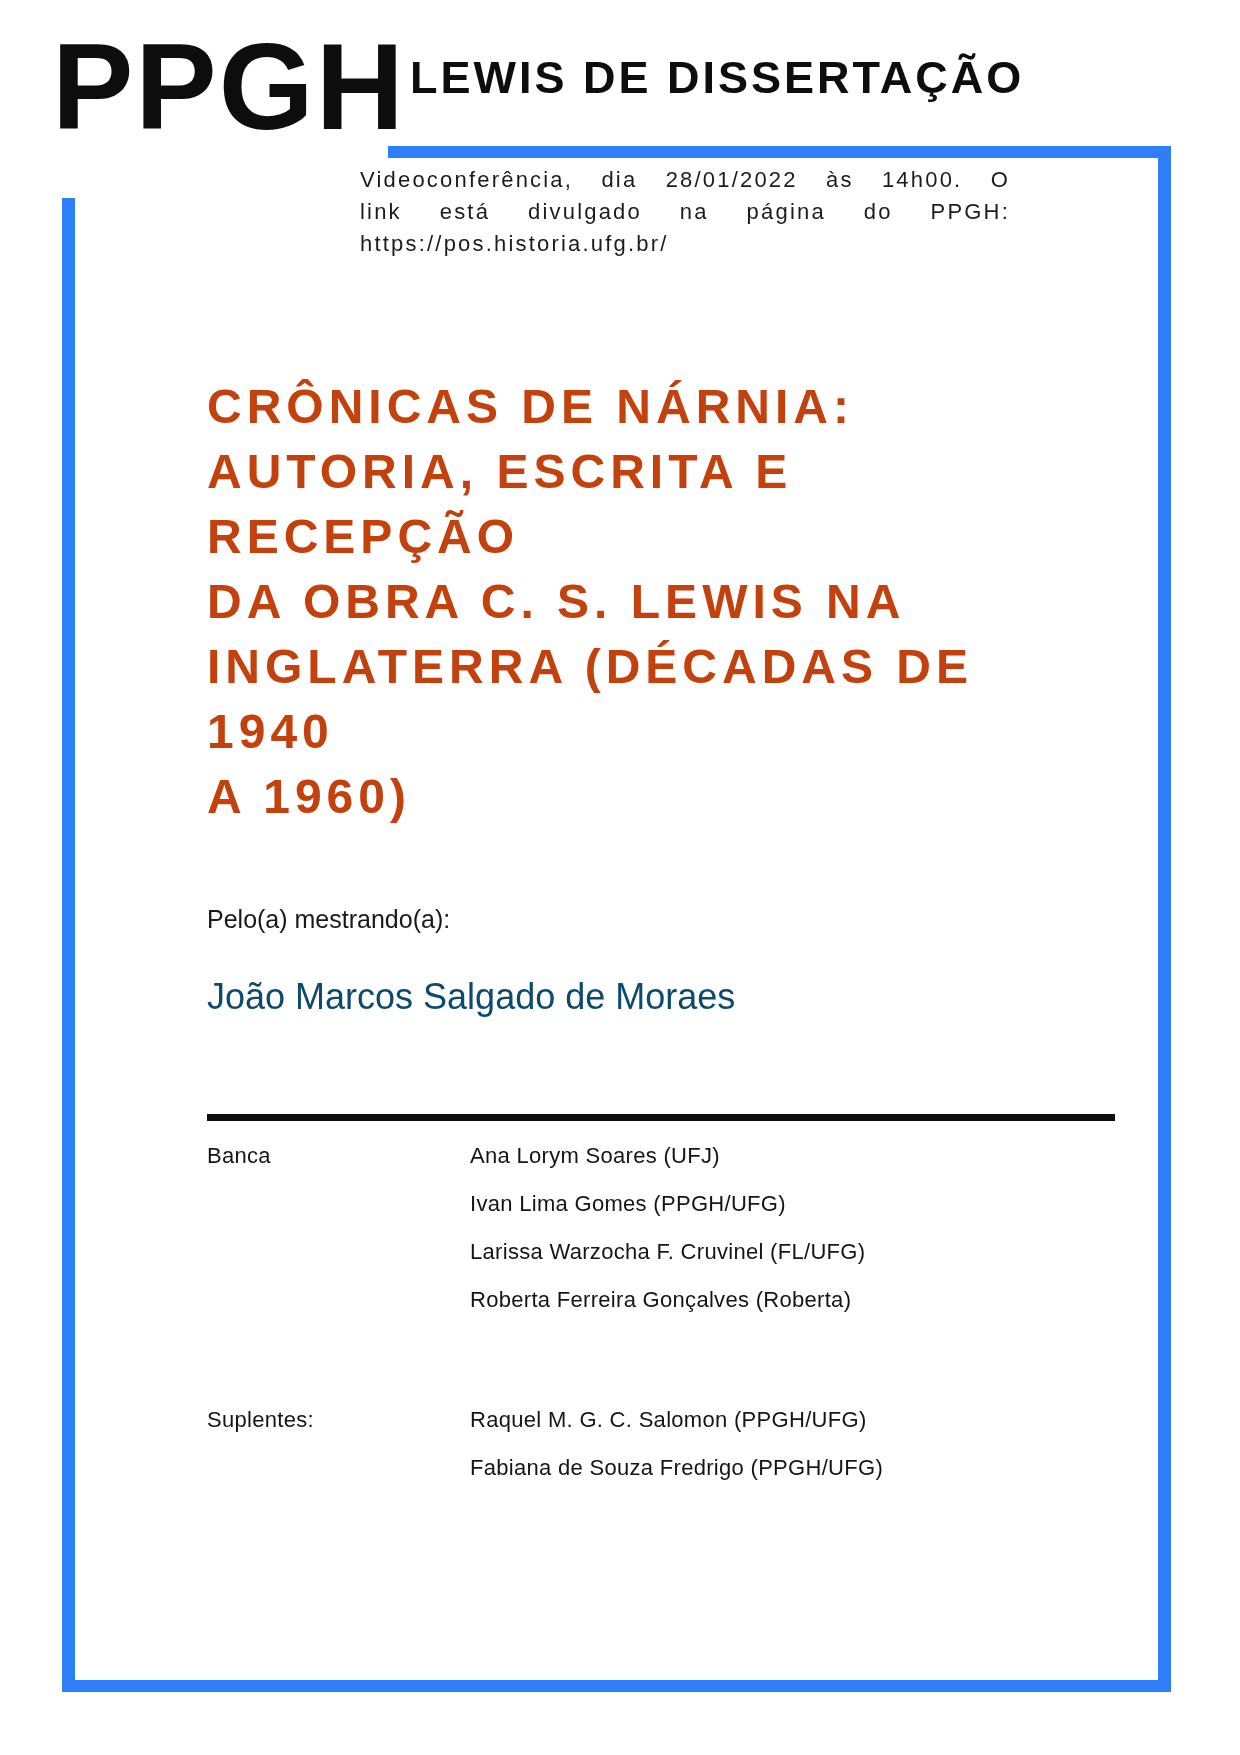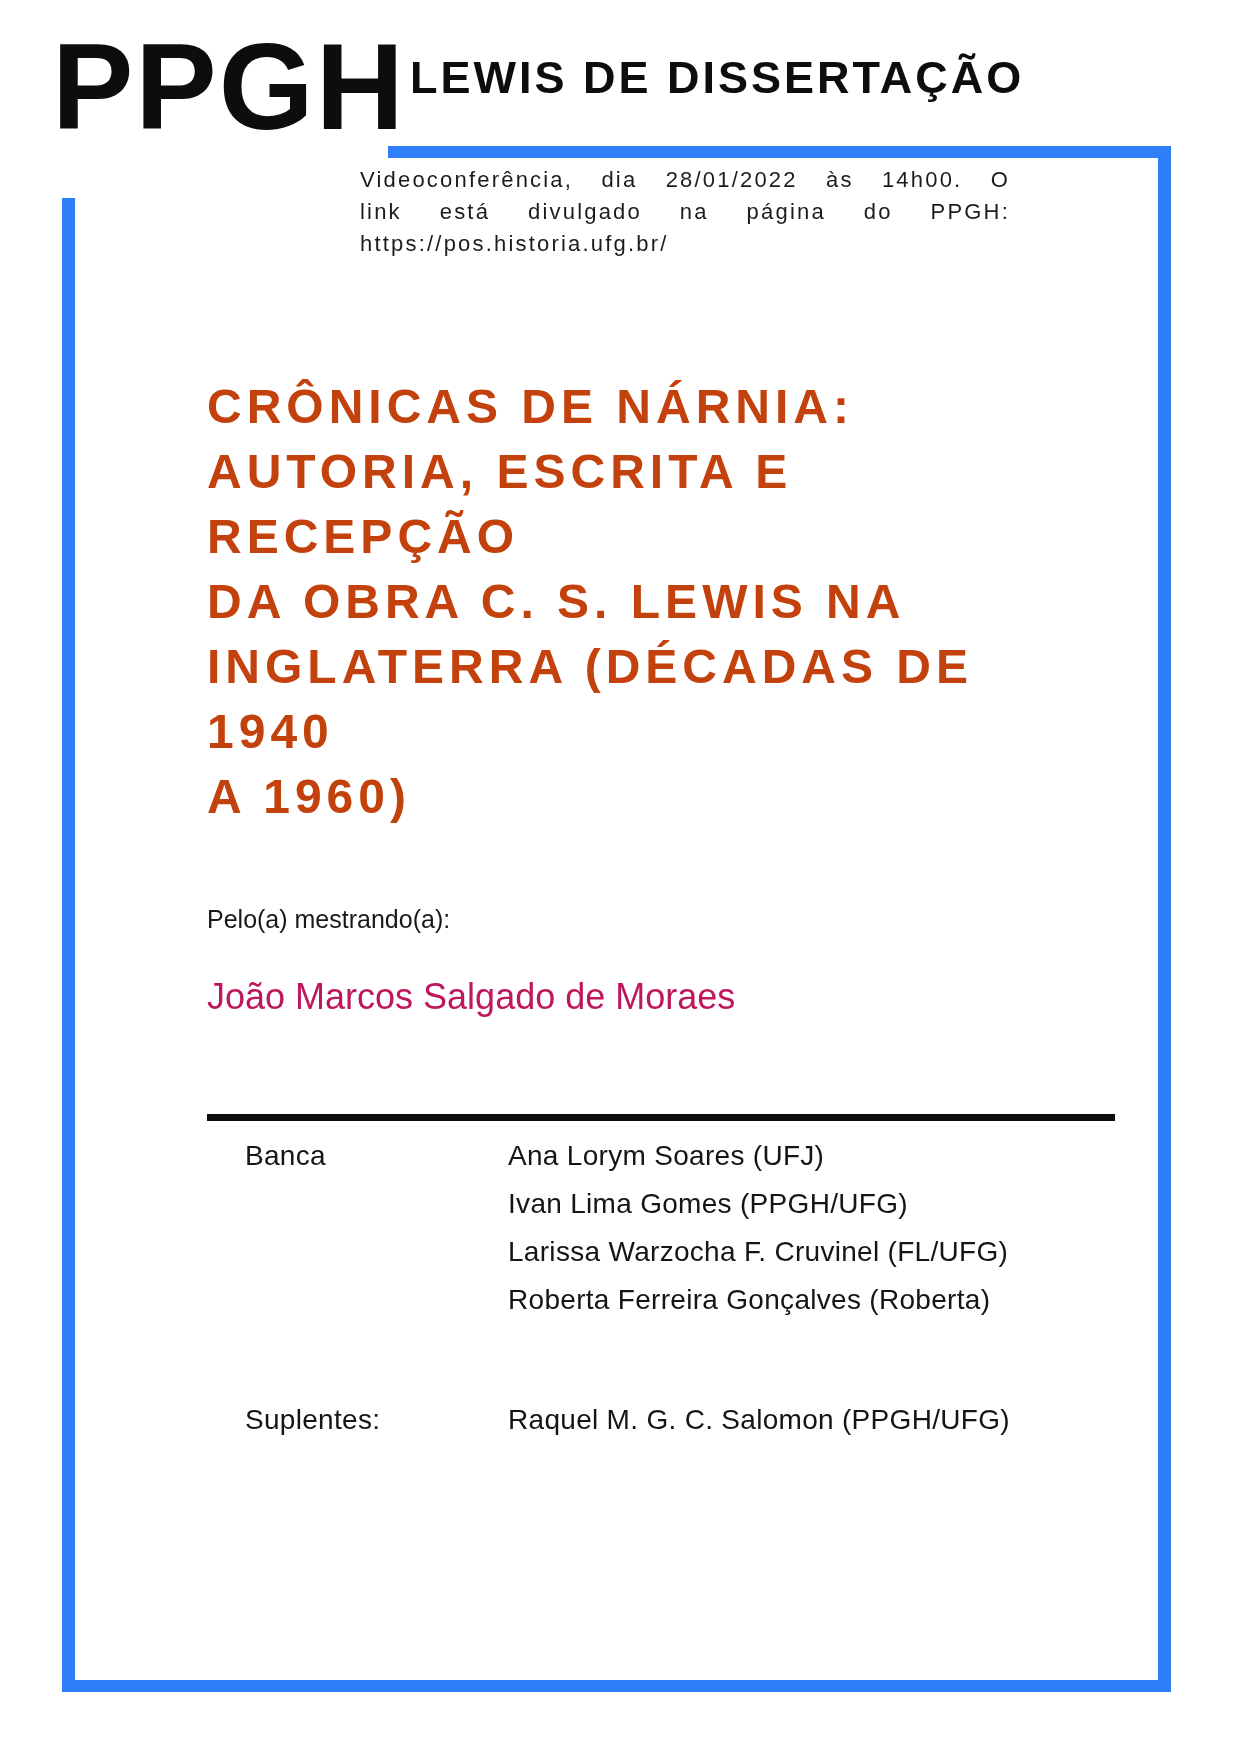--- a/index.html
+++ b/index.html
@@ -29,28 +29,28 @@
       letter-spacing:2.2px;line-height:32px;color:#1c1c1c;}
   .vc .vc-line{text-align:justify;text-align-last:justify;}
   .vc .vc-line:last-child{text-align-last:left;}
 
   
   .title{position:absolute;left:207px;top:374px;width:860px;font-size:48px;
          font-weight:600;letter-spacing:5px;line-height:65px;color:#c2410c;}
 
   
   .pelo{position:absolute;left:207px;top:905px;font-size:25px;color:#191919;}
-  .cand-name{position:absolute;left:207px;top:976px;font-size:36px;font-weight:500;color:#be185d;text-align:right;}
+  .cand-name{position:absolute;left:207px;top:976px;font-size:36px;font-weight:500;color:#0c4a6e;text-align:right;}
 
   
   .divider{position:absolute;left:207px;top:1114px;width:908px;height:7px;background:#0e0e0e;}
 
   
   .ctable{position:absolute;left:207px;display:grid;grid-template-columns:263px 1fr;
-          font-size:28px;line-height:48px;color:#151515;letter-spacing:.3px;margin-left:38px;}
+          font-size:22px;line-height:48px;color:#151515;letter-spacing:.3px;}
   .banca{top:1132px;width:910px;}
   .suplentes{top:1396px;width:910px;}
   .tlabel,.tnames{white-space:nowrap;}
 </style>
 </head>
 <body>
 
 <div class="page">
 
   <div class="frame frame-left"></div>
@@ -90,16 +90,17 @@
         <div class="tname-line">Ivan Lima Gomes (PPGH/UFG)</div>
         <div class="tname-line">Larissa Warzocha F. Cruvinel (FL/UFG)</div>
         <div class="tname-line">Roberta Ferreira Gonçalves (Roberta)</div>
       </div>
   </div>
 
   <div class="ctable suplentes">
     <div class="tlabel">Suplentes:</div>
     <div class="tnames">
         <div class="tname-line">Raquel M. G. C. Salomon (PPGH/UFG)</div>
+        <div class="tname-line">Fabiana de Souza Fredrigo (PPGH/UFG)</div>
       </div>
   </div>
 
 </div>
 
 </body></html>

